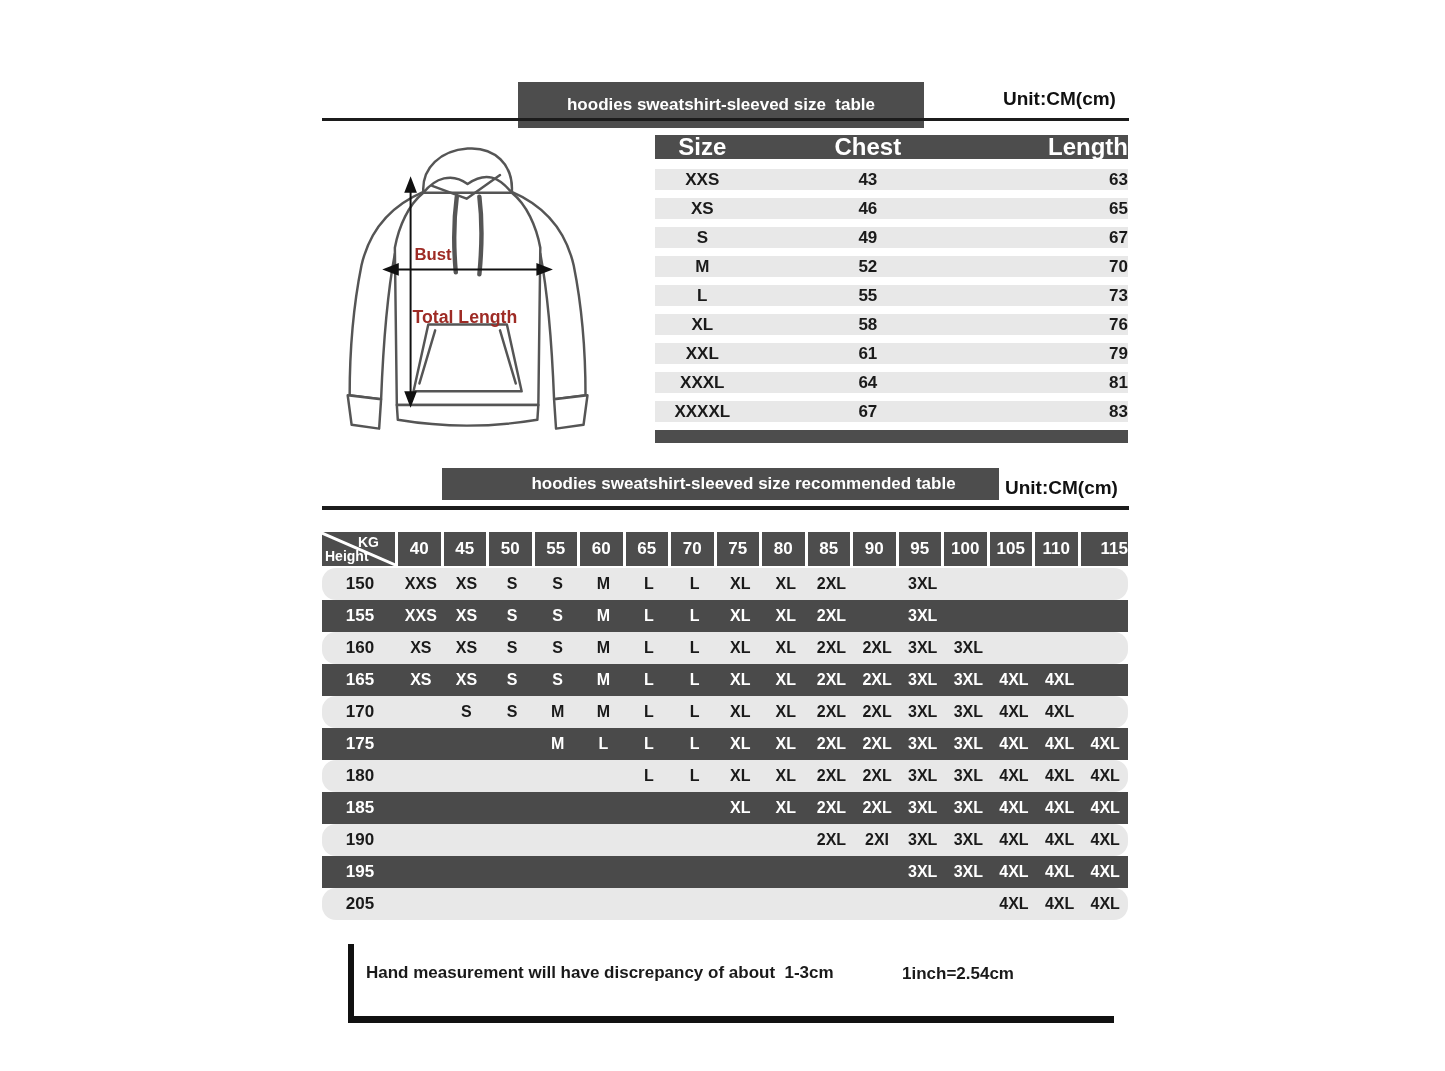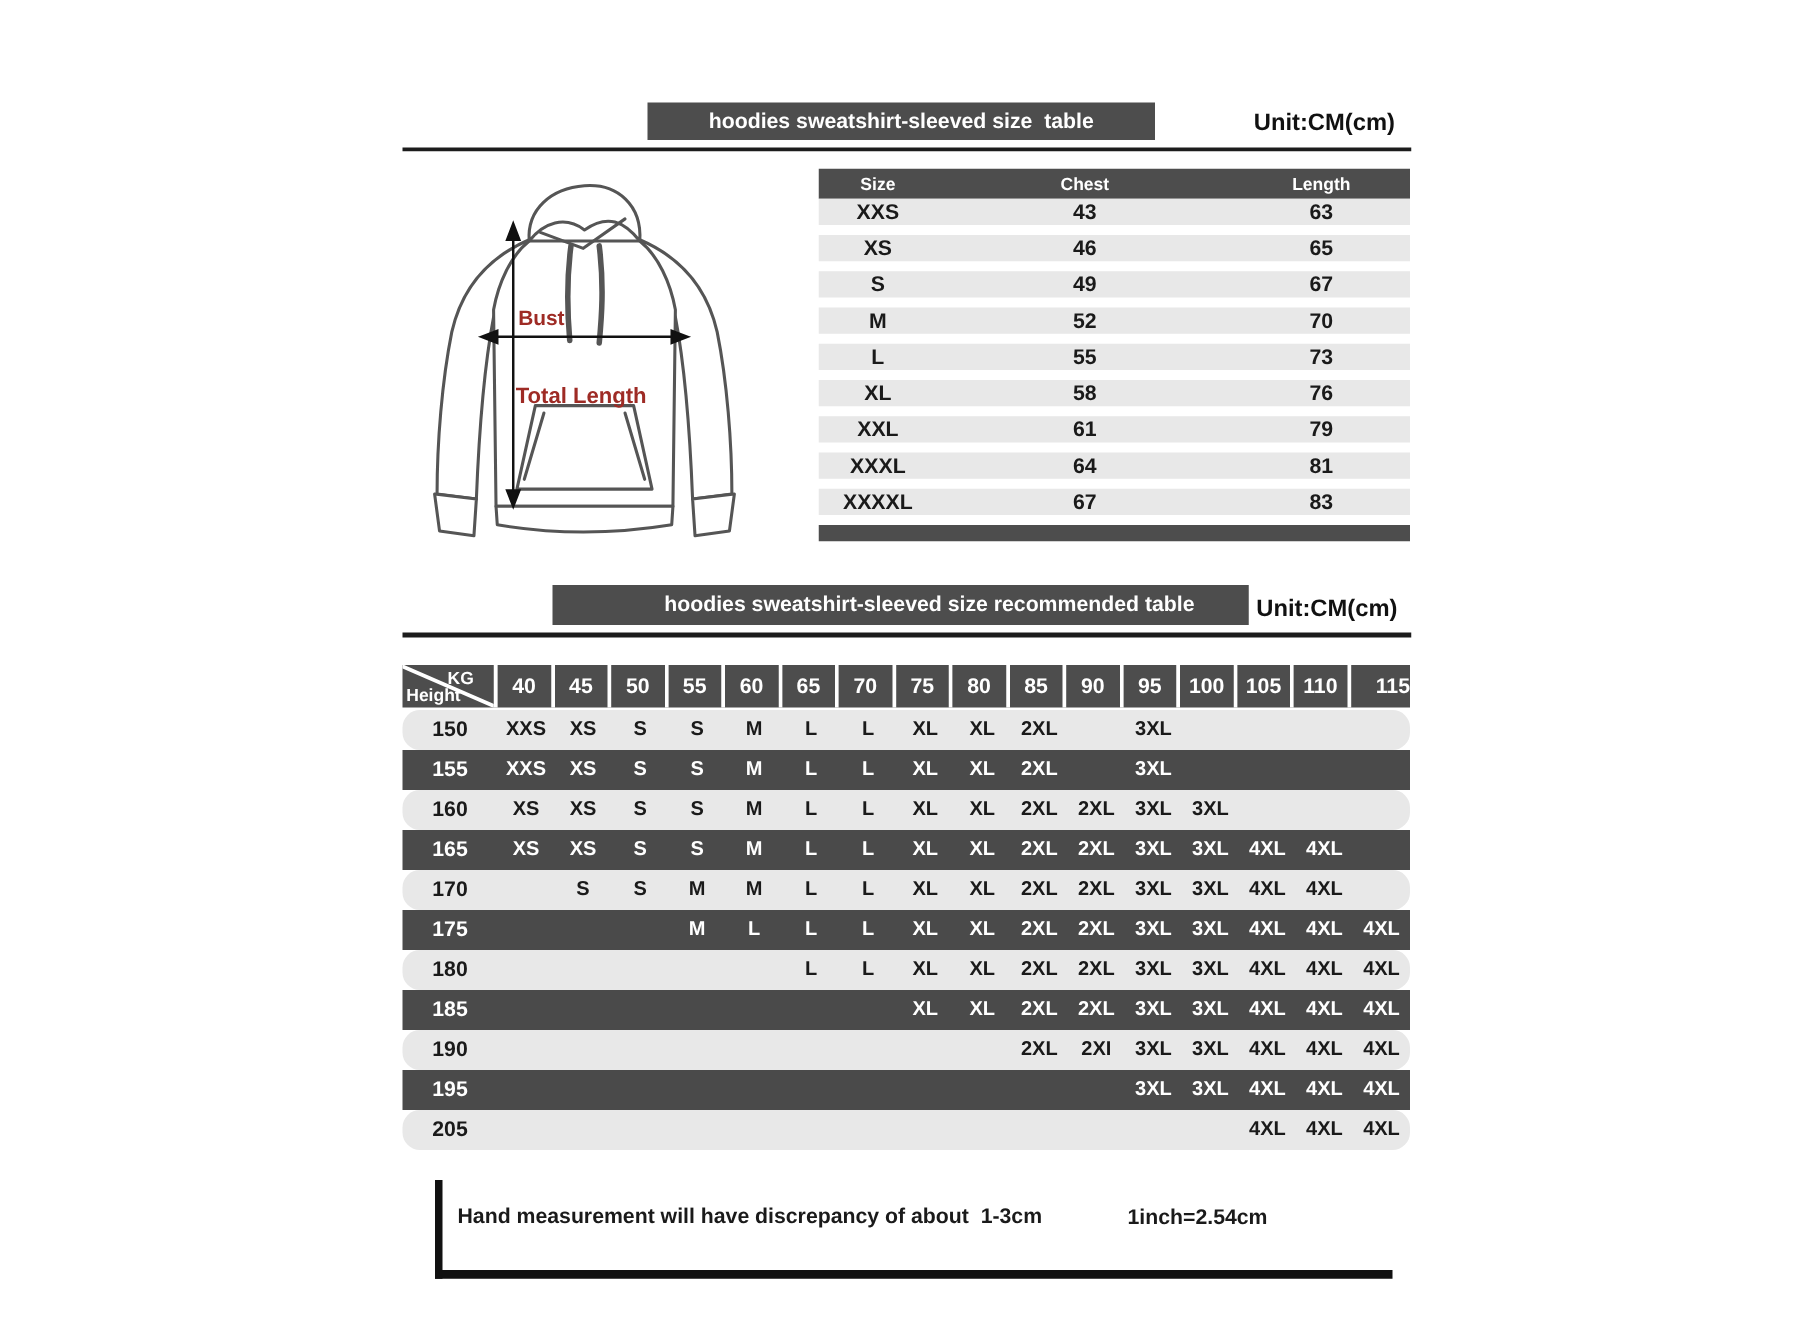--- a/index.html
+++ b/index.html
@@ -12,39 +12,39 @@
   *{box-sizing:border-box;margin:0;padding:0;}
   html,body{background:#fff;}
   .canvas{
     position:relative;width:1445px;height:1071px;background:#fff;overflow:hidden;
     font-family:"Liberation Sans",sans-serif;font-weight:bold;color:var(--ink);
   }
 
   
   .titlebar{position:absolute;background:var(--bar);color:#fff;display:flex;
     align-items:center;justify-content:center;font-size:17px;white-space:pre;}
-  .bar1{left:518px;top:82px;width:406px;height:30px;}
+  .bar1{left:518px;top:82px;width:406px;height:46px;}
   .bar2{left:442px;top:468px;width:557px;height:32px;padding-left:46px;}
   .unit{position:absolute;font-size:19px;color:#111;}
   .unit1{left:1003px;top:88px;}
   .unit2{left:1005px;top:477px;}
   .rule{position:absolute;background:#1c1c1c;}
   .hr1{left:322px;top:118px;width:807px;height:3px;}
   .hr2{left:322px;top:506px;width:807px;height:4px;}
 
   
   .hoodie{position:absolute;left:330px;top:136px;width:285px;height:318px;}
 
   
   .size-table{position:absolute;left:655px;top:135px;width:473px;}
   .size-head{display:flex;align-items:center;background:var(--bar);color:#fff;
-    height:24px;font-size:14px;}
+    height:24px;font-size:24px;margin-bottom:10px;}
   .c1{width:20%;text-align:center;}
   .c2{width:50%;text-align:center;}
-  .c3{width:30%;text-align:center;}
+  .c3{width:30%;text-align:right;}
   .srow{display:flex;align-items:center;height:21px;background:var(--row-light);
     margin-bottom:8px;font-size:17px;}
   .size-bottom{height:13px;background:var(--bar);margin-top:2px;}
 
   
   .rec-table{position:absolute;left:322px;top:532px;width:806px;font-size:16px;}
   .rec-grid{display:grid;grid-template-columns:76px repeat(16,1fr);}
   .rec-head{height:34px;margin-bottom:2px;}
   .rec-head .hcell{background:var(--bar);color:#fff;display:flex;align-items:center;
     justify-content:center;font-size:17px;border-right:3px solid #fff;}

